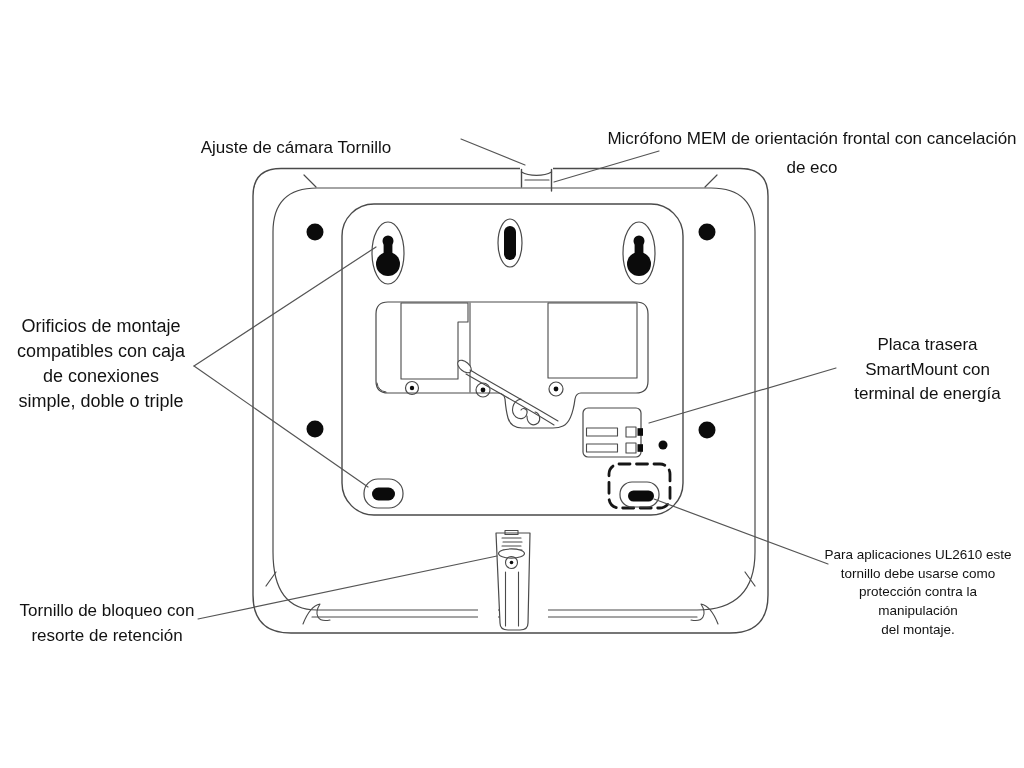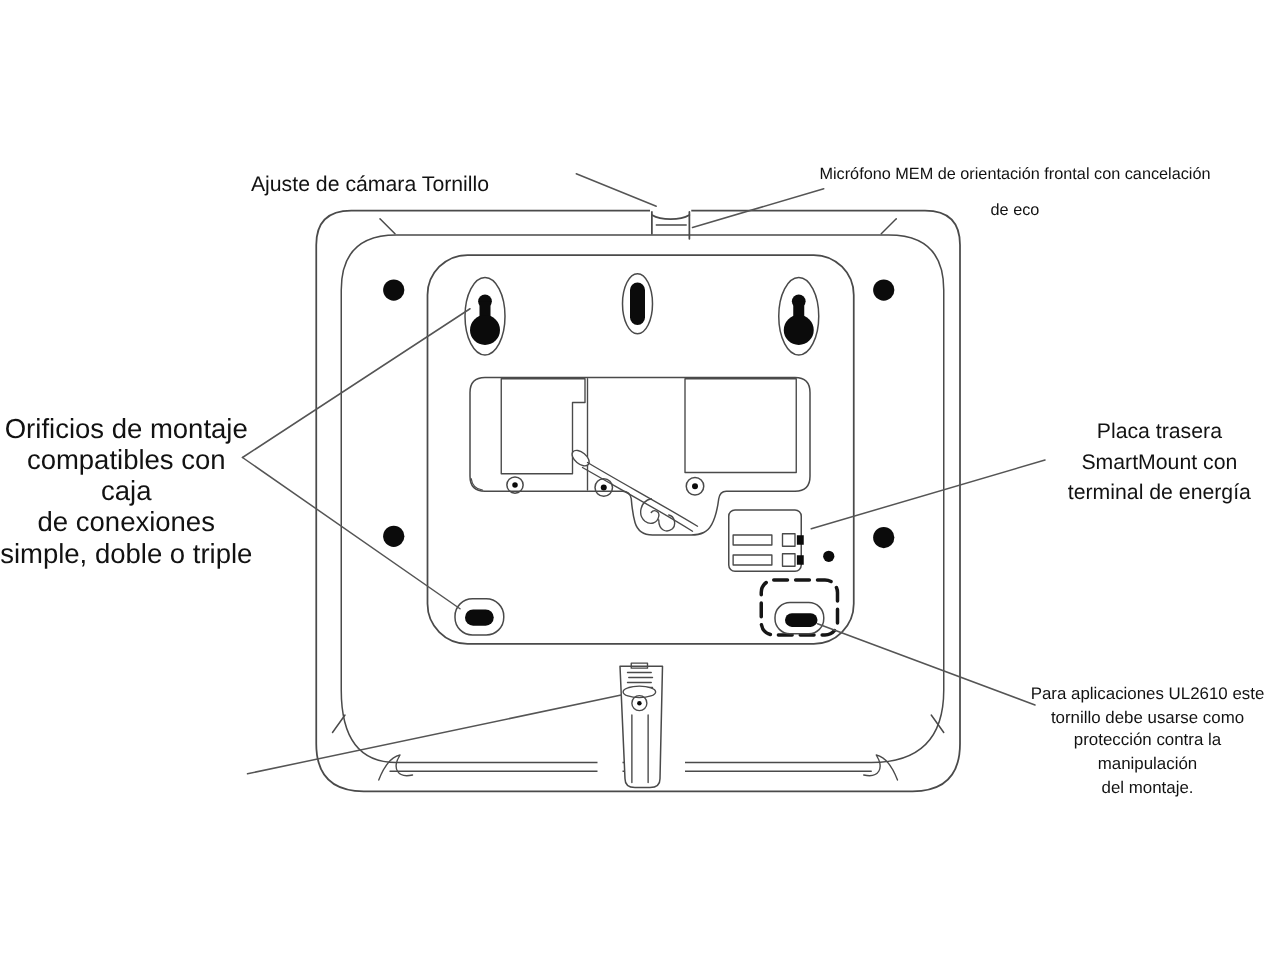--- a/index.html
+++ b/index.html
@@ -1,22 +1,22 @@
 <!DOCTYPE html>
 <html><head>
 <meta charset="utf-8">
 <style>
   html,body{margin:0;padding:0;background:#ffffff;}
   .stage{position:relative;width:1024px;height:768px;background:#fff;overflow:hidden;
          font-family:"Liberation Sans", sans-serif;color:#111;}
   .stage svg{position:absolute;left:0;top:0;}
   .label{position:absolute;text-align:center;white-space:pre-line;color:#121212;}
   .lbl-flextilt {left:146px;top:137px;width:300px;font-size:17px;line-height:22px;}
-  .lbl-micro    {left:599px;top:124px;width:426px;font-size:13px;line-height:29px;}
-  .lbl-orificios{left:0px;top:330px;width:202px;font-size:22px;line-height:25px;}
+  .lbl-micro    {left:599px;top:124px;width:426px;font-size:17px;line-height:29px;}
+  .lbl-orificios{left:0px;top:314px;width:202px;font-size:18px;line-height:25px;}
   .lbl-placa    {left:827px;top:333px;width:201px;font-size:17px;line-height:24.5px;}
   .lbl-tornillo {left:7px;top:599px;width:200px;font-size:17px;line-height:24.5px;}
   .lbl-ul       {left:818px;top:534px;width:200px;font-size:13.5px;line-height:18.7px;margin-top:12px;}
 </style>
 </head>
 <body>
 
 <div class="stage">
 
   <svg width="1024" height="768" viewBox="0 0 1024 768">
@@ -157,17 +157,19 @@
   <div class="label lbl-flextilt">Ajuste de cámara Tornillo</div>
   <div class="label lbl-micro">Micrófono MEM de orientación frontal con cancelación
 de eco</div>
   <div class="label lbl-orificios">Orificios de montaje
 compatibles con caja
 de conexiones
 simple, doble o triple</div>
   <div class="label lbl-placa">Placa trasera
 SmartMount con
 terminal de energía</div>
+  <div class="label lbl-tornillo">Tornillo de bloqueo con
+resorte de retención</div>
   <div class="label lbl-ul">Para aplicaciones UL2610 este
 tornillo debe usarse como
 protección contra la manipulación
 del montaje.</div>
 </div>
 
 </body></html>

